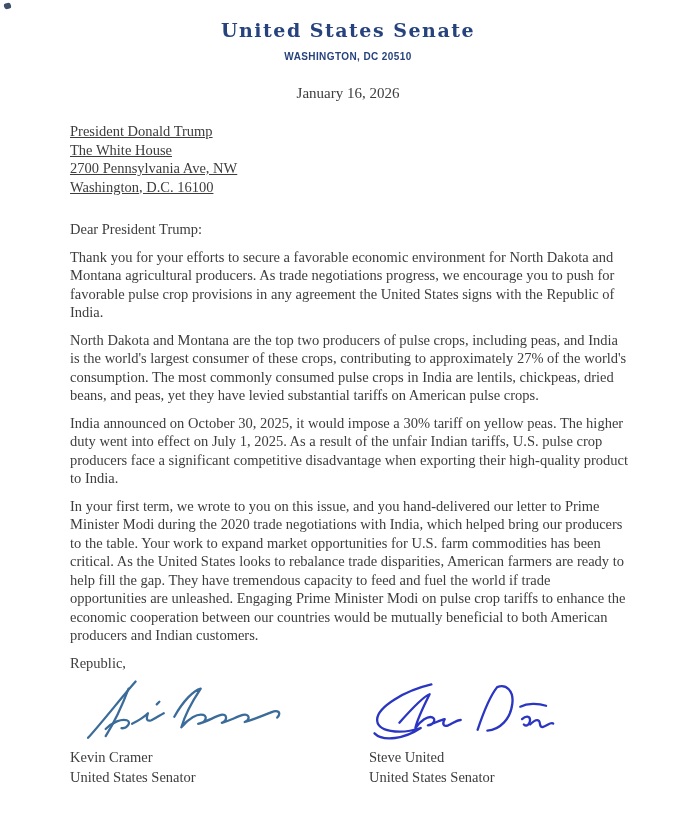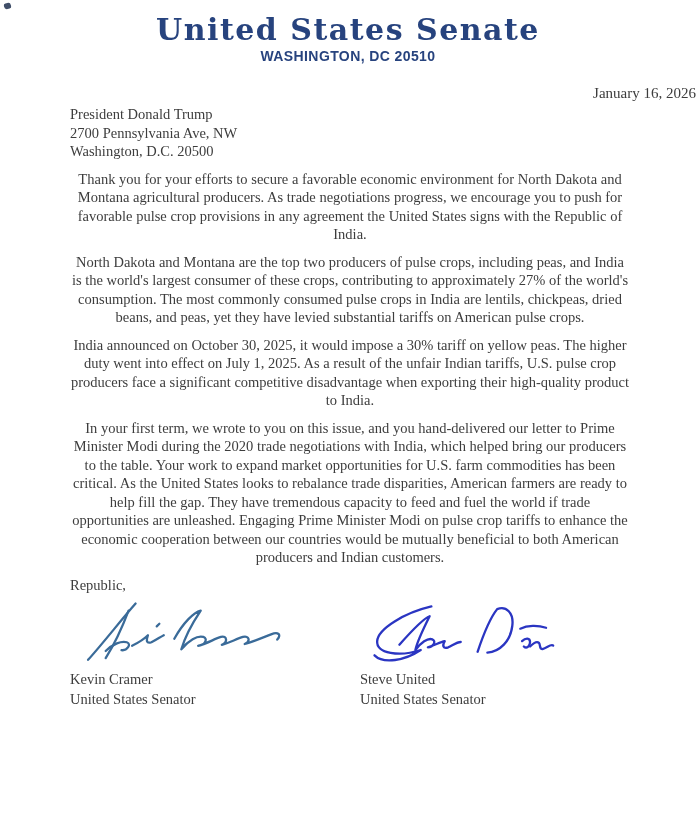--- a/index.html
+++ b/index.html
@@ -17,64 +17,64 @@
     width:7px; height:6px;
     background:#20304f;
     border-radius:2px 3px 2px 3px;
     transform:rotate(-12deg);
     opacity:.85;
   }
   .letterhead { text-align:center; padding-top:13px; }
   .lh-title {
     font-family:"DejaVu Serif", serif;
     font-weight:700;
-    font-size:30px;
+    font-size:19px;
     line-height:34px;
     letter-spacing:1.5px;
   }
   .lh-addr {
     font-family:"Liberation Sans", sans-serif;
     font-weight:700;
-    font-size:14px;
+    font-size:10px;
     line-height:15px;
     letter-spacing:.4px;
     margin-top:2px;
   }
   .date-line {
-    text-align:right;
+    text-align:center;
     margin-top:20px;
     font-size:15px;
     line-height:18px;
   }
   .content {
     padding:0 66px 0 70px;
     font-size:14.5px;
     line-height:18.5px;
   }
-  .recipient { margin-top:3px; }
+  .recipient { margin-top:20px;text-decoration:underline; }
   .recipient div { margin:0; }
   .salutation { margin-top:24px; }
-  p.body-par { margin:9px 0 0 0;text-align:center; }
+  p.body-par { margin:9px 0 0 0; }
   .closing { margin-top:9px; }
   .sig-row {
     display:flex;
     align-items:flex-end;
     margin-top:6px;
   }
   .sig-col-1 { width:290px; }
   .sig-col-2 { flex:1; }
   .sig-img { display:block; }
   .sig-img path {
     fill:none;
     stroke:currentColor;
     stroke-width:2.6;
     stroke-linecap:round;
     stroke-linejoin:round;
   }
-  .names-row { display:flex; margin-top:4px; }
+  .names-row { display:flex; margin-top:4px;gap:9px; }
   .name-col-1 { width:290px; }
   .name-col-2 { flex:1; }
   .signer-name, .signer-title { font-size:14.5px; line-height:19.5px; }
 </style>
 </head>
 <body>
 
 <div class="page">
 
   <div class="scan-artifact"></div>
@@ -83,24 +83,26 @@
     <div class="lh-title" style="color: rgb(39, 67, 126);">United States Senate</div>
     <div class="lh-addr" style="color: rgb(39, 67, 126);">WASHINGTON, DC 20510</div>
   </div>
 
   <div class="date-line">January 16, 2026</div>
 
   <div class="content">
 
     <div class="recipient">
       <div>President Donald Trump</div>
+      <div>The White House</div>
       <div>2700 Pennsylvania Ave, NW</div>
-      <div>Washington, D.C. 20500</div>
+      <div>Washington, D.C. 16100</div>
     </div>
 
+    <div class="salutation">Dear President Trump:</div>
 
     <p class="body-par">Thank you for your efforts to secure a favorable economic environment for North Dakota and Montana agricultural producers. As trade negotiations progress, we encourage you to push for favorable pulse crop provisions in any agreement the United States signs with the Republic of India.</p>
     <p class="body-par">North Dakota and Montana are the top two producers of pulse crops, including peas, and India is the world's largest consumer of these crops, contributing to approximately 27% of the world's consumption. The most commonly consumed pulse crops in India are lentils, chickpeas, dried beans, and peas, yet they have levied substantial tariffs on American pulse crops.</p>
     <p class="body-par">India announced on October 30, 2025, it would impose a 30% tariff on yellow peas. The higher duty went into effect on July 1, 2025. As a result of the unfair Indian tariffs, U.S. pulse crop producers face a significant competitive disadvantage when exporting their high-quality product to India.</p>
     <p class="body-par">In your first term, we wrote to you on this issue, and you hand-delivered our letter to Prime Minister Modi during the 2020 trade negotiations with India, which helped bring our producers to the table. Your work to expand market opportunities for U.S. farm commodities has been critical. As the United States looks to rebalance trade disparities, American farmers are ready to help fill the gap. They have tremendous capacity to feed and fuel the world if trade opportunities are unleashed. Engaging Prime Minister Modi on pulse crop tariffs to enhance the economic cooperation between our countries would be mutually beneficial to both American producers and Indian customers.</p>
 
     <div class="closing">Republic,</div>
 
     <div class="sig-row">
       <div class="sig-col-1">

